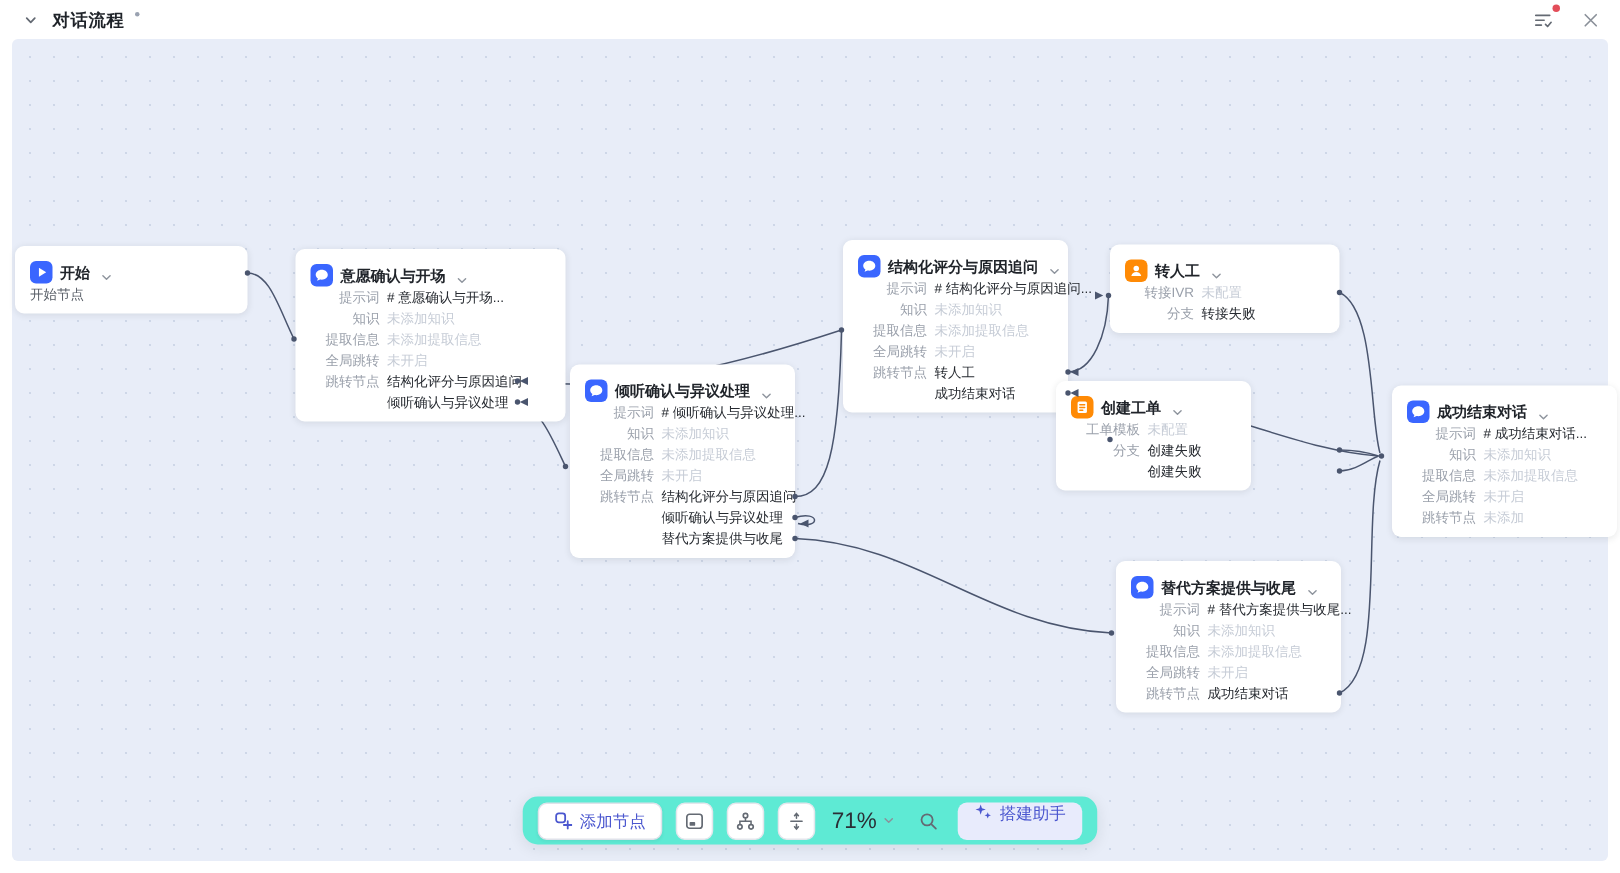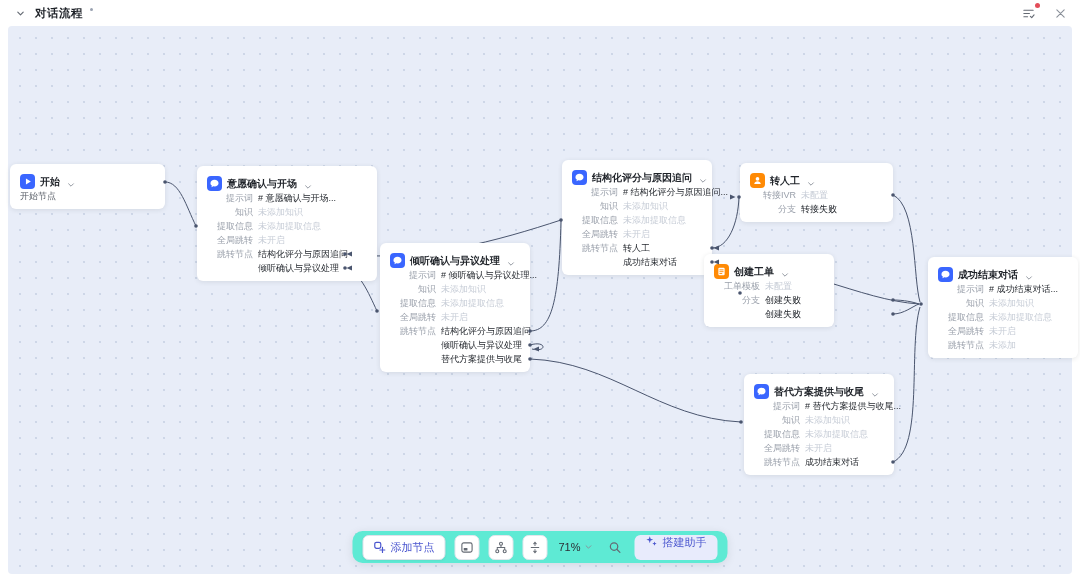--- a/index.html
+++ b/index.html
@@ -44,21 +44,21 @@
   
   .toolbar { position:absolute; left:50%; bottom:19px; transform:translateX(-50%);
     display:flex; align-items:center; gap:9px; background:#5eead4; border-radius:10px;
     padding:3px 10px; height:32px; box-shadow:0 2px 10px rgba(31,35,41,.10); z-index:60; }
   .btn-addnode { display:flex; align-items:center; gap:5px; height:25px; padding:0 10px;
     border:1px solid #dfe2ea; border-radius:6px; background:#fff; color:#4b57cf;
     font-size:11px; cursor:pointer; box-shadow:0 1px 2px rgba(31,35,41,.05); }
   .icon-btn { width:25px; height:25px; border:1px solid #e3e6ec; border-radius:6px;
     background:#fff; display:flex; align-items:center; justify-content:center; cursor:pointer; }
   .zoom-ctl { display:flex; align-items:center; gap:4px; cursor:pointer; padding:0 2px; }
-  .zoom-val { font-size:11px; color:#2b2f36; }
+  .zoom-val { font-size:15px; color:#2b2f36; }
   .search-btn { width:22px; height:22px; display:flex; align-items:center; justify-content:center; cursor:pointer; }
   .btn-assistant { display:flex; gap:5px; height:25px; padding:0 11px;
     border:none; border-radius:6px; background:#e8ebfc; color:#4b57cf; font-size:11px; cursor:pointer; }
 </style>
 </head>
 <body>
 
 <div class="stage">
 
   <div class="topbar">

